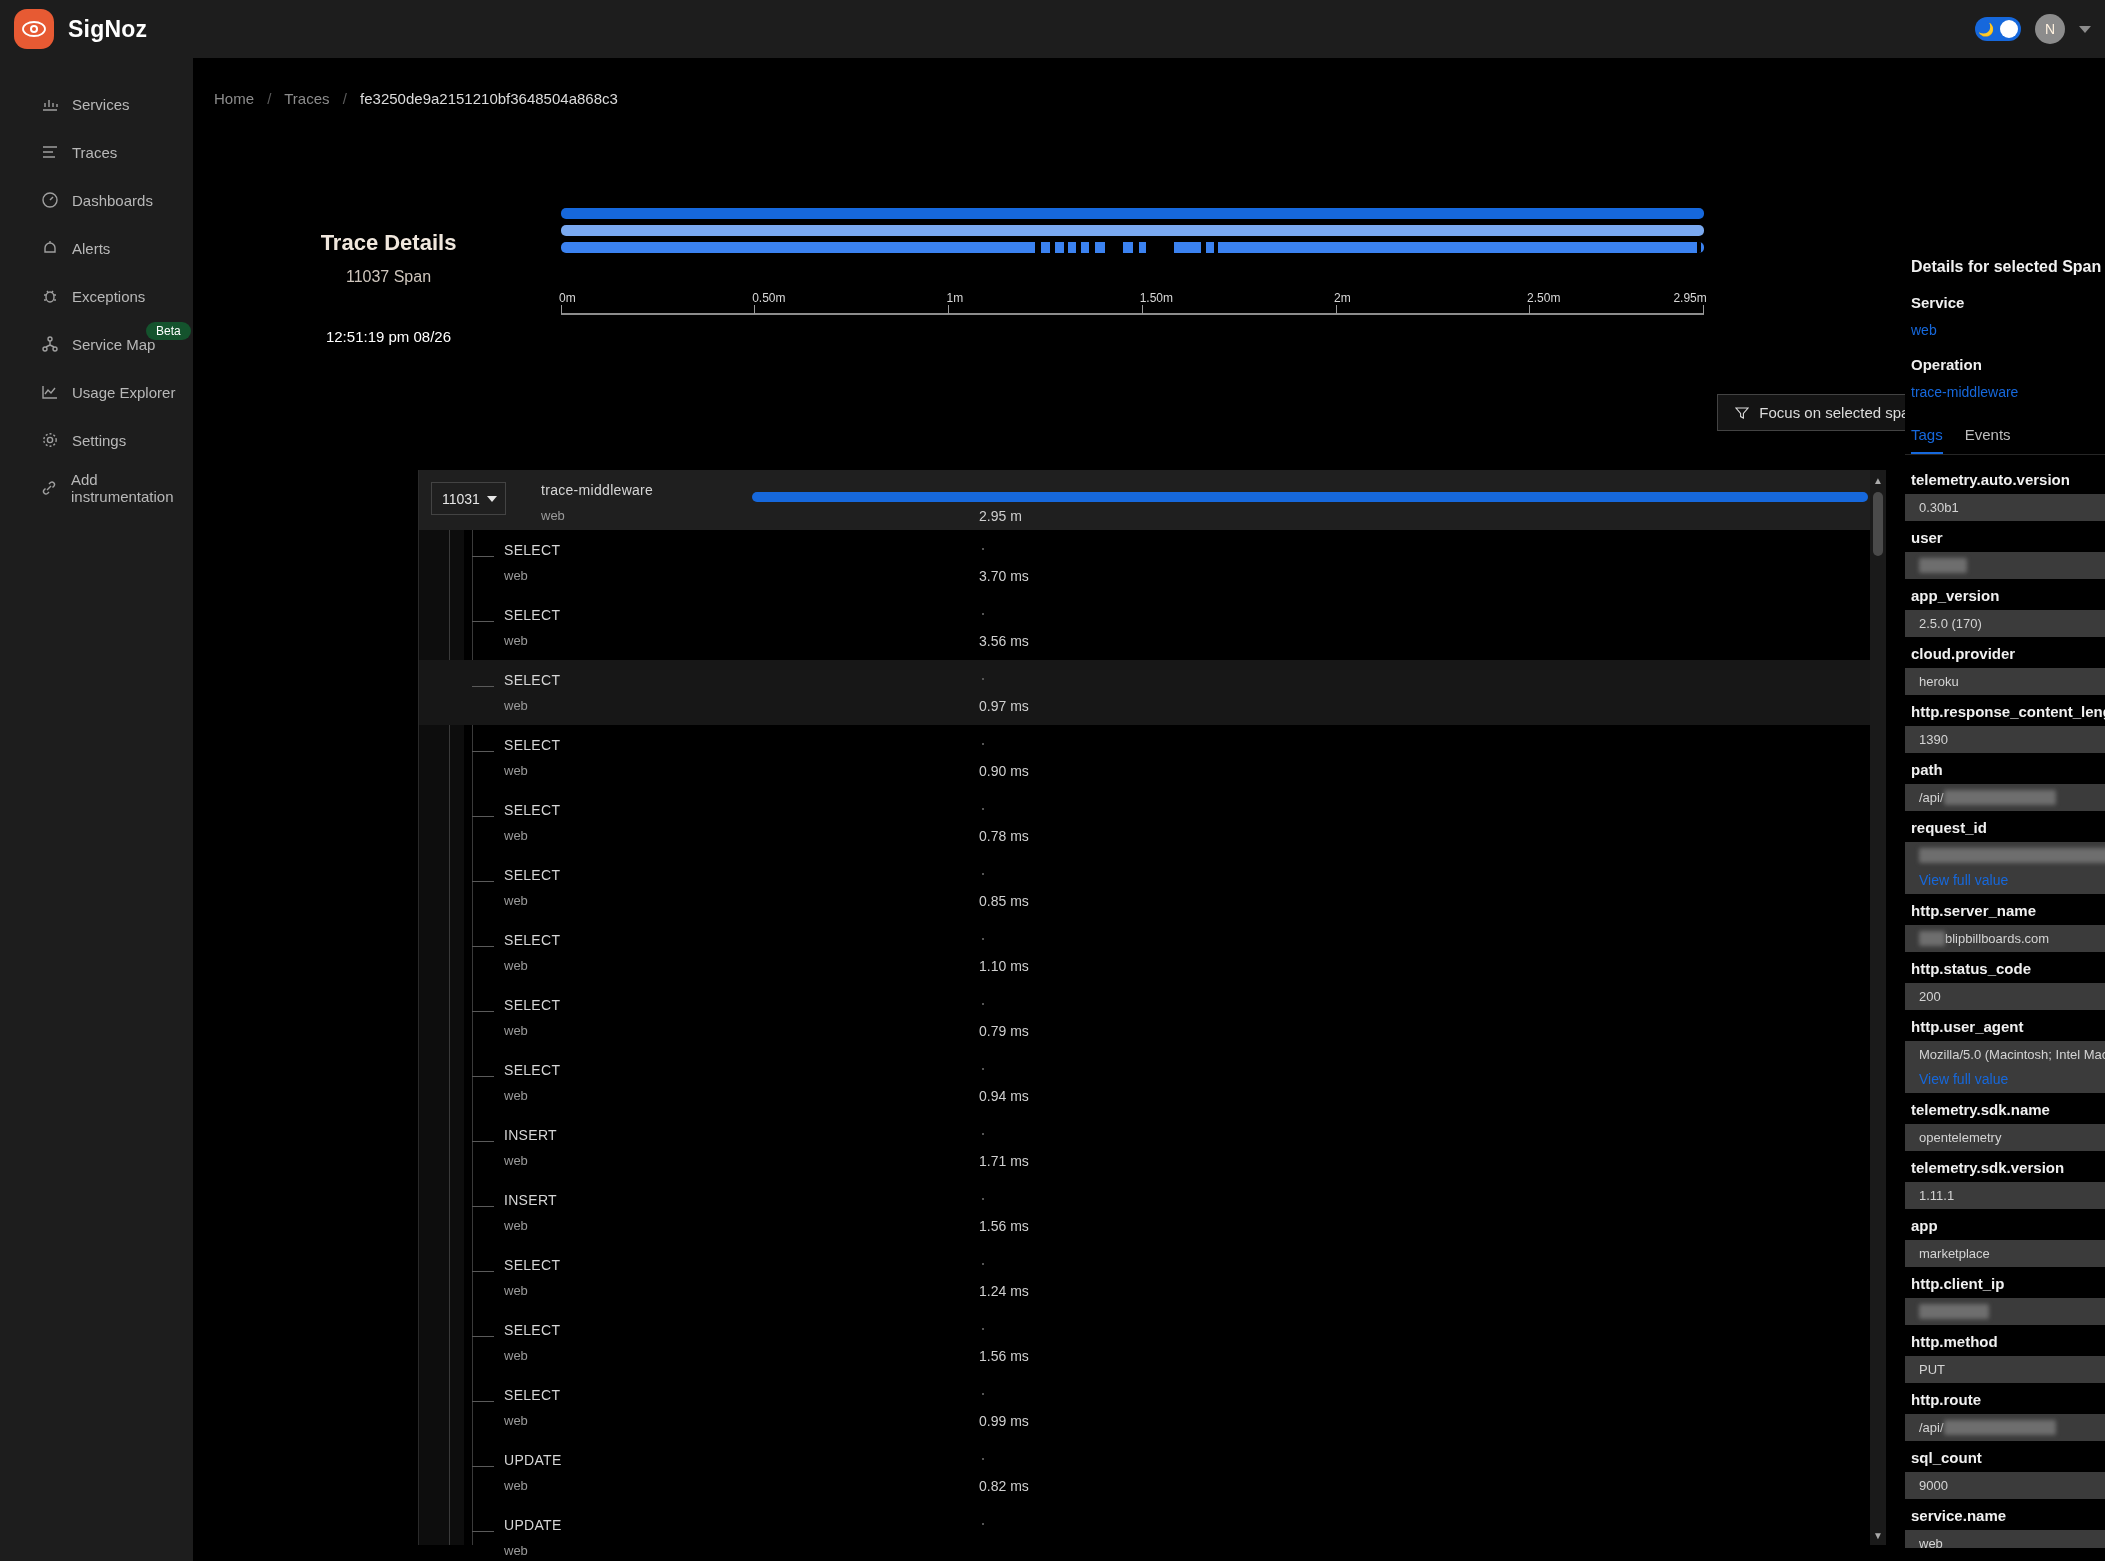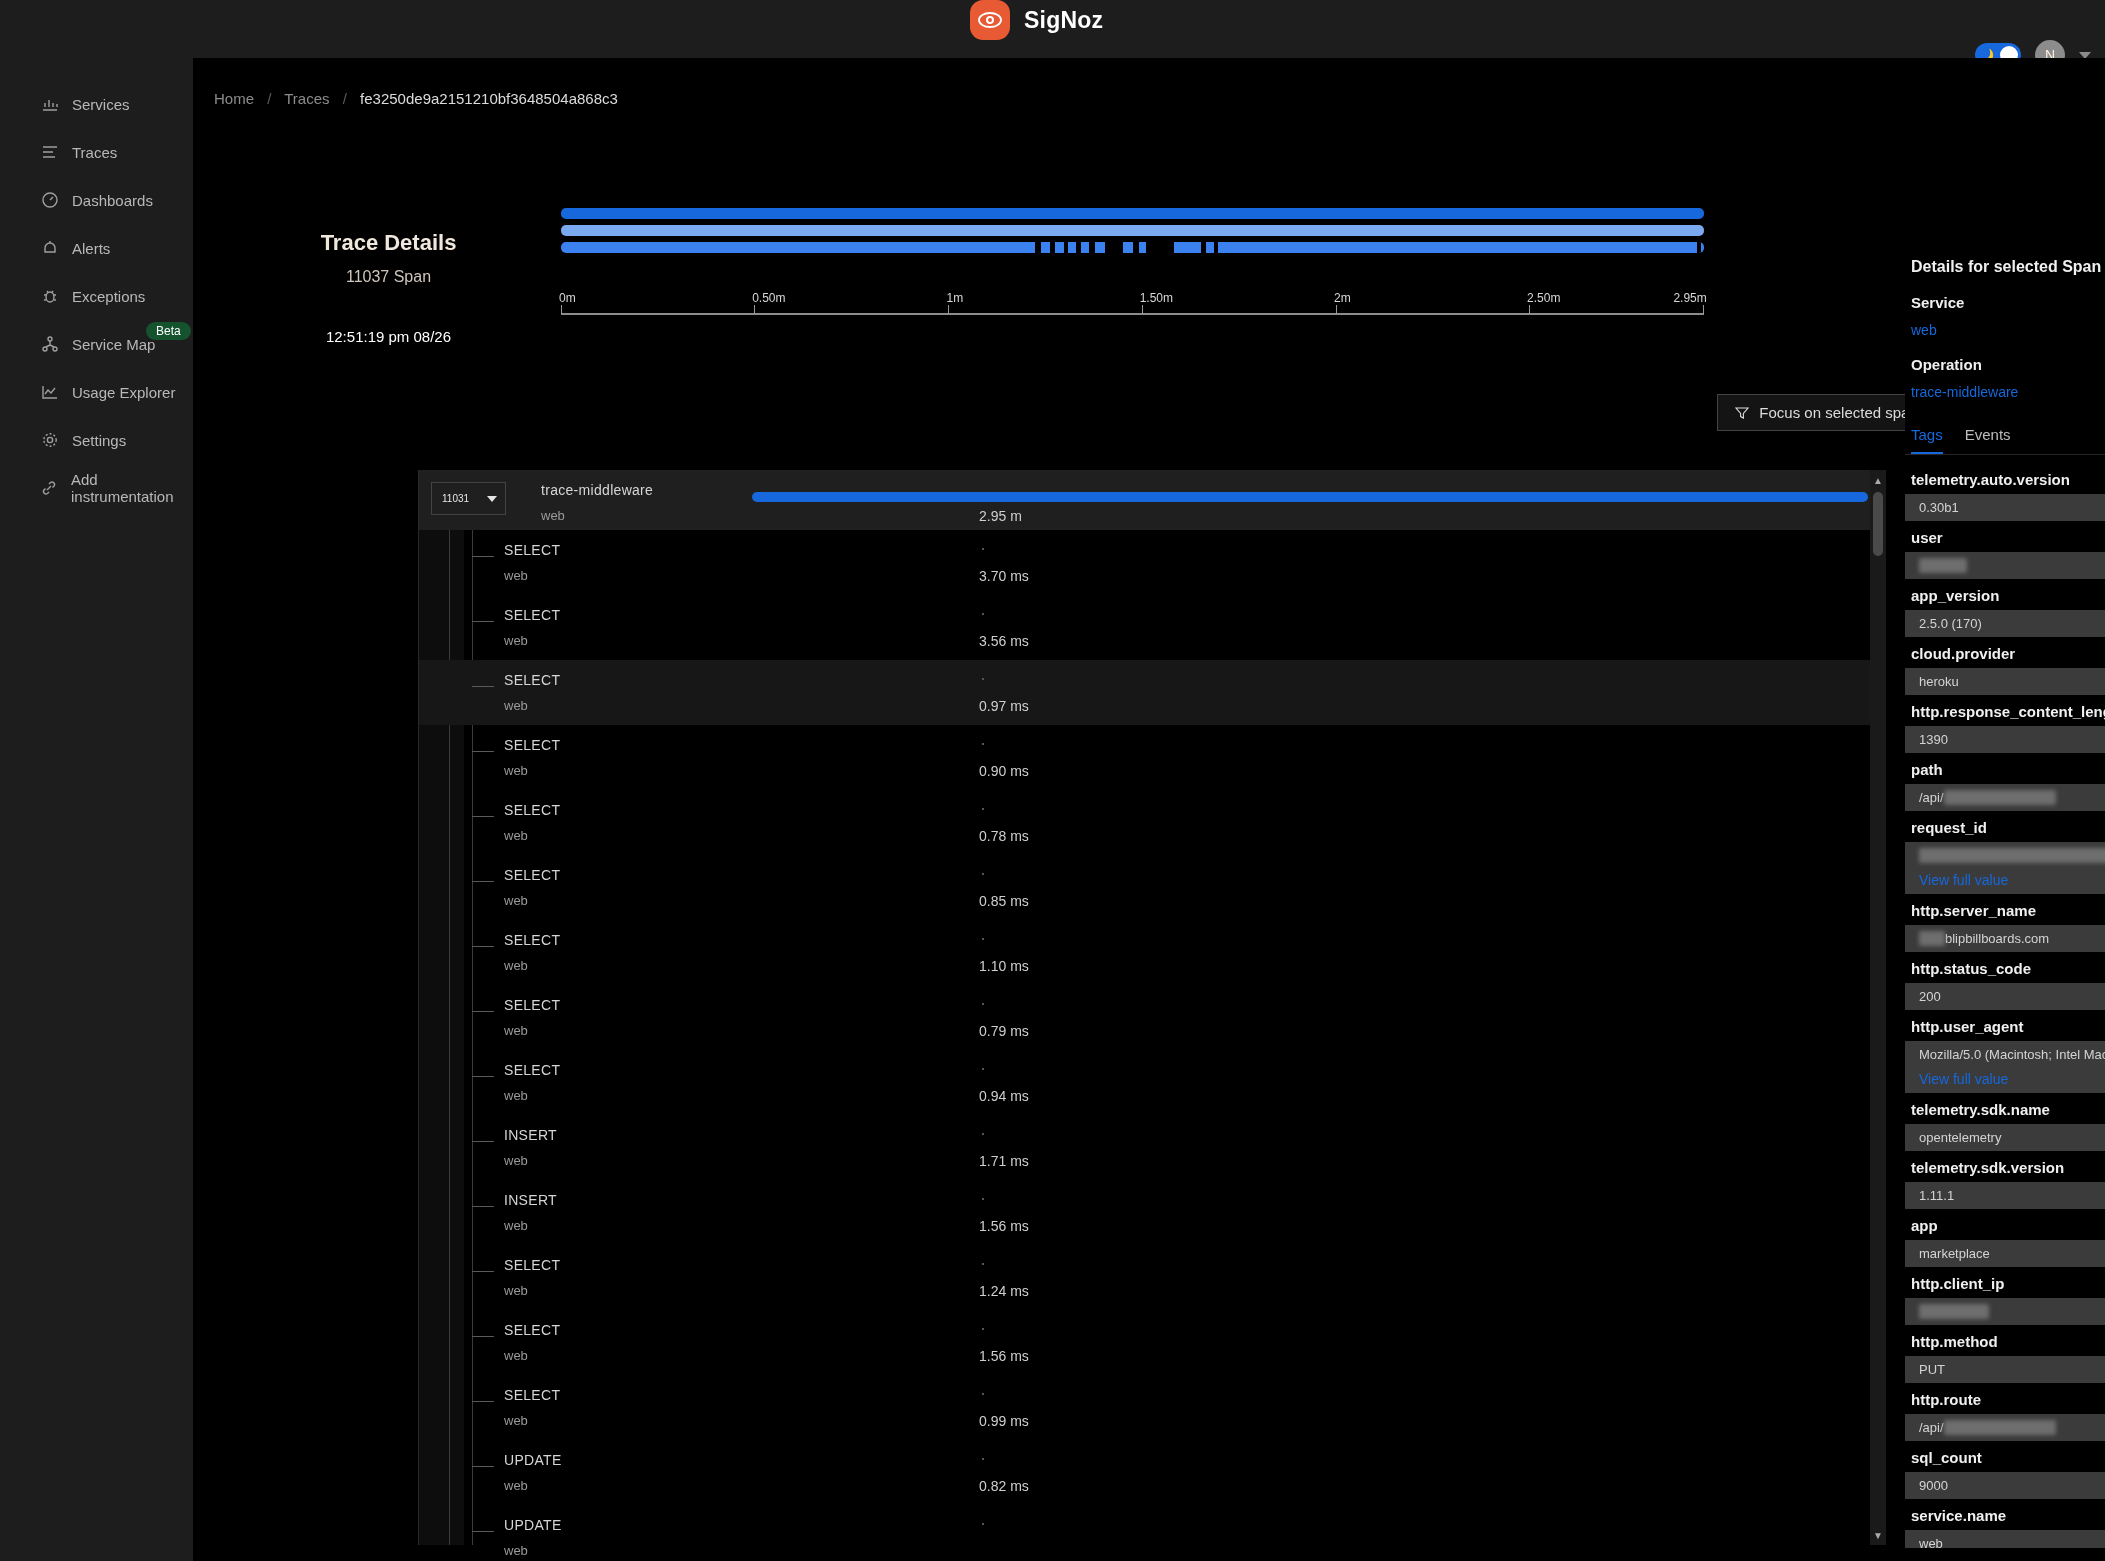--- a/index.html
+++ b/index.html
@@ -8,21 +8,21 @@
     background: #000;
     font-family: "Liberation Sans", sans-serif;
     color: #e6e6e6;
     overflow: hidden;
   }
   .app { position: relative; width: 2105px; height: 1561px; background:#000; }
 
   
   .topbar {
     position:absolute; left:0; top:0; width:2105px; height:58px;
-    background:#1d1d1d; display:flex; align-items:center;flex-direction:column;
+    background:#1d1d1d; display:flex; align-items:center;
   }
   .logo-wrap { display:flex; align-items:center; gap:14px; padding-left:14px; width:193px; }
   .logo-mark {
     width:40px; height:40px; border-radius:13px; background:#e75a33;
     display:flex; align-items:center; justify-content:center;
   }
   .logo-text { font-size:23px; font-weight:bold; color:#fff; letter-spacing:.2px; }
   .topbar-right { margin-left:auto; display:flex; align-items:center; gap:14px; padding-right:14px; }
   .theme-toggle {
     width:46px; height:24px; border-radius:13px; background:#1668dc;
@@ -121,21 +121,21 @@
   .row.selected { background:#171717; }
   .row .connector { position:absolute; left:53px; top:26px; width:22px; height:1px; background:#5a5a5a; }
   .row .name { position:absolute; left:85px; top:12px; font-size:14px; color:#d6d6d6; letter-spacing:.3px; }
   .row .svc { position:absolute; left:85px; top:38px; font-size:13px; color:#9a9a9a; }
   .row .dur { position:absolute; left:560px; top:38px; font-size:14px; color:#cfcfcf; }
   .row .dot { position:absolute; left:563px; top:18px; width:2px;height:2px;background:#555; }
 
   .span-select {
     position:absolute; left:12px; top:12px; width:75px; height:33px;
     border:1px solid #434343; background:#1f1f1f; color:#e6e6e6;
-    font-size:10px; display:flex; align-items:center; justify-content:space-between;
+    font-size:14px; display:flex; align-items:center; justify-content:space-between;
     padding:0 8px 0 10px; cursor:pointer;
   }
   .sel-caret { width:0;height:0;border-left:5px solid transparent;border-right:5px solid transparent;border-top:6px solid #e6e6e6; }
   .root .name { left:122px; top:12px; }
   .root .svc { left:122px; top:38px; }
   .root .connector { top:30px; width:18px; left:28px; }
   .root-bar {
     position:absolute; left:333px; top:22px; right:18px; height:10px;
     background:#1668dc; border-radius:5px;
   }

